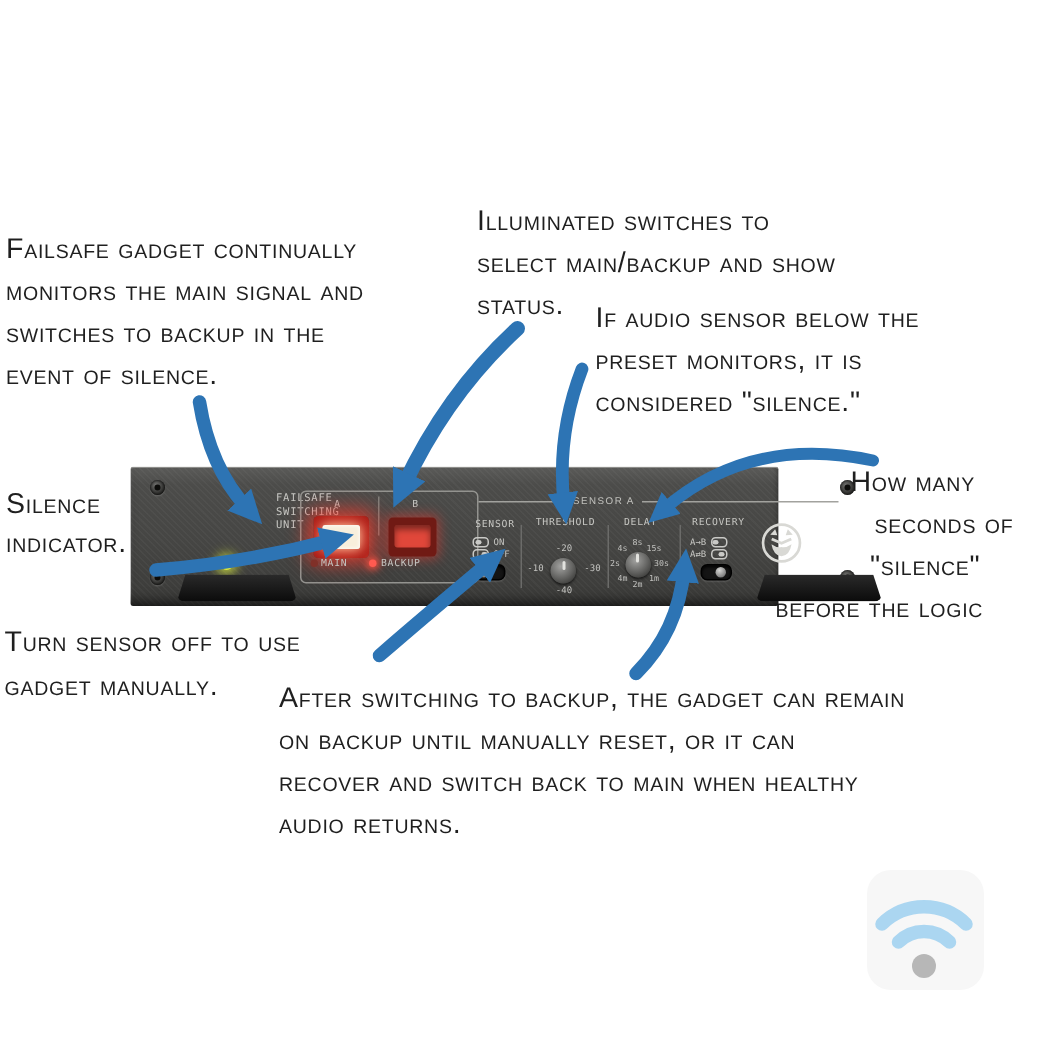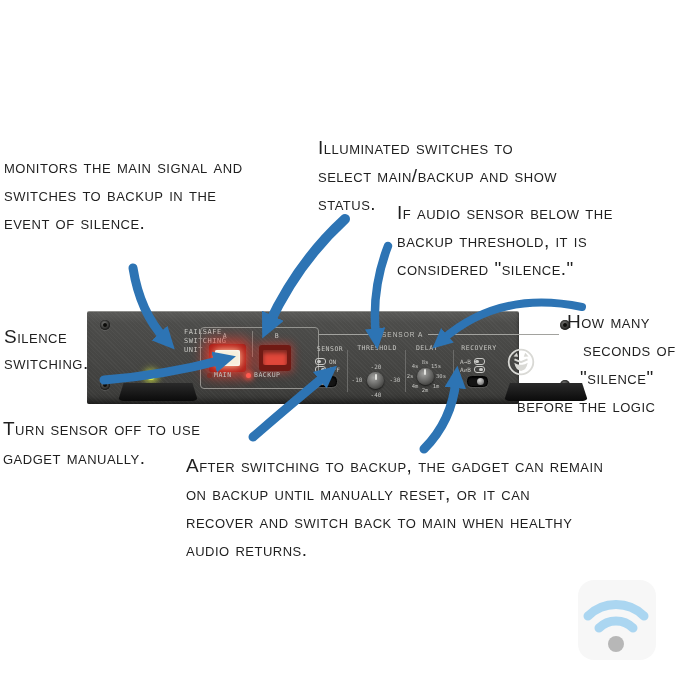--- a/index.html
+++ b/index.html
@@ -52,40 +52,41 @@
   .slide{position:absolute;width:19px;height:9px;background:#141414;border:1px solid #000;border-radius:4.5px;box-shadow:inset 0 1px 2px #000, 0 1px 1px rgba(255,255,255,.12);}
   .slide i{position:absolute;top:1px;width:7px;height:7px;border-radius:50%;background:radial-gradient(circle at 38% 32%, #d6d6d4, #818181 70%, #4c4c4c);}
   .foot{position:absolute;height:18px;background:linear-gradient(#2a2a2a,#0b0b0b);clip-path:polygon(7% 0,93% 0,100% 100%,0 100%);border-radius:0 0 5px 5px;}
   .wifi-tile{position:absolute;left:578px;top:580px;width:78px;height:80px;background:#f7f7f7;border-radius:16px;}
   .overlay{position:absolute;left:0;top:0;pointer-events:none;z-index:60;}
 </style>
 </head>
 <body>
 
 <div class="note" style="left:4px;top:153px;">
+  <div class="nl">Failsafe gadget continually</div>
   <div class="nl">monitors the main signal and</div>
   <div class="nl">switches to backup in the</div>
   <div class="nl">event of silence.</div>
 </div>
 
 <div class="note" style="left:318px;top:134px;">
   <div class="nl">Illuminated switches to</div>
   <div class="nl">select main/backup and show</div>
   <div class="nl">status.</div>
 </div>
 
 <div class="note" style="left:397px;top:199px;">
   <div class="nl">If audio sensor below the</div>
-  <div class="nl">backup threshold, it is</div>
+  <div class="nl">preset monitors, it is</div>
   <div class="nl">considered "silence."</div>
 </div>
 
 <div class="note" style="left:4px;top:324px;line-height:26px;">
   <div class="nl" style="height:26px">Silence</div>
-  <div class="nl" style="height:26px">switching.</div>
+  <div class="nl" style="height:26px">indicator.</div>
 </div>
 
 <div class="note" style="left:3px;top:414px;line-height:29px;">
   <div class="nl" style="height:29px">Turn sensor off to use</div>
   <div class="nl" style="height:29px">gadget manually.</div>
 </div>
 
 <div class="note" style="left:485px;top:308px;">
   <div class="nl" style="margin-left:82px">How many</div>
   <div class="nl" style="margin-left:98px">seconds of</div>

